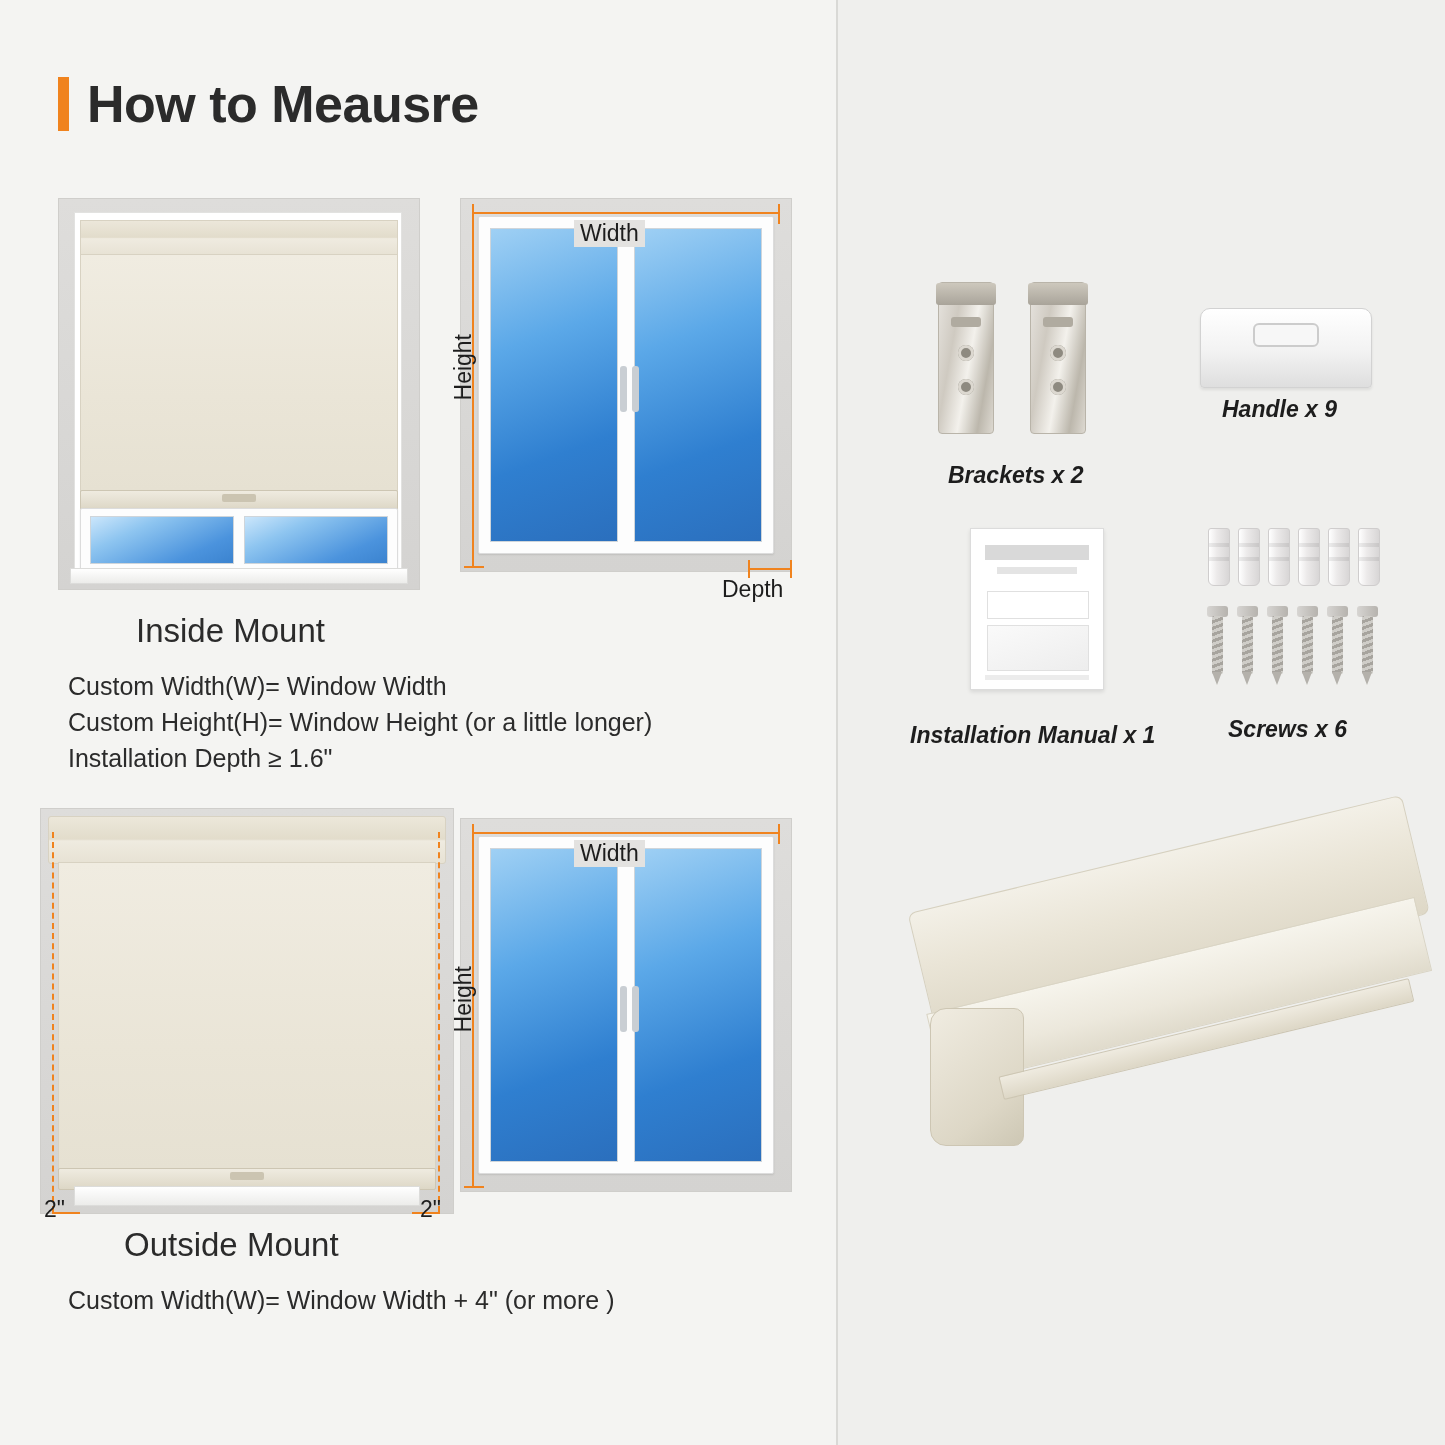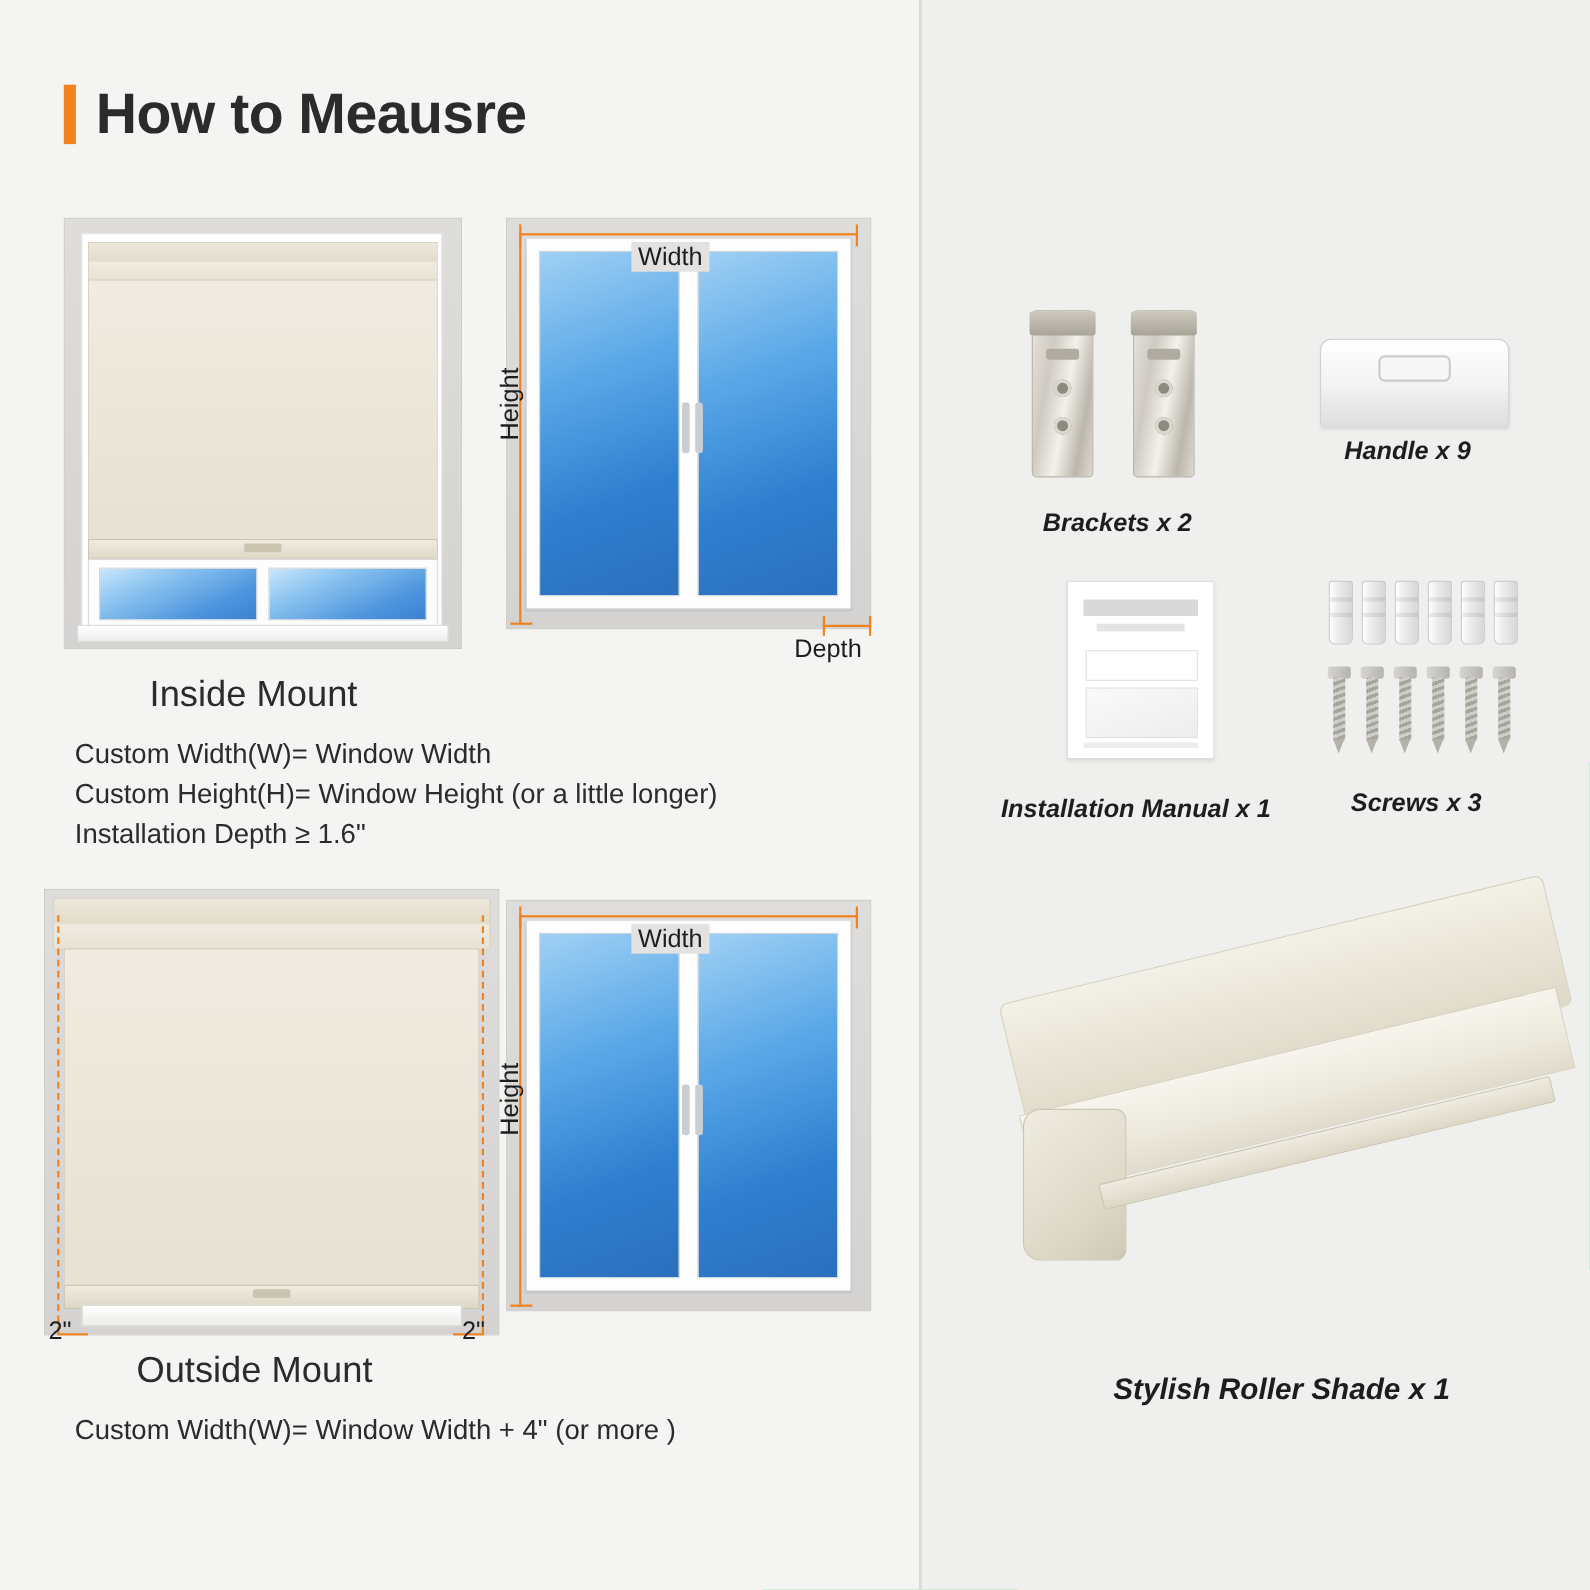--- a/index.html
+++ b/index.html
@@ -7,21 +7,21 @@
     padding: 0;
     background: #ffffff;
   }
   body {
     font-family: "Liberation Sans", sans-serif;
   }
   .page {
     position: relative;
     width: 1445px;
     height: 1445px;
-    background: #22c55e;
+    background: #ec4899;
     overflow: hidden;
   }
   
   .panel-left {
     position: absolute;
     left: 0; top: 0;
     width: 836px; height: 1445px;
     background: #f4f4f2;
   }
   .panel-right {
@@ -495,23 +495,22 @@
         <div class="head"></div>
         <div class="shaft"></div>
         <div class="tip"></div>
       </div>
     <div class="screw" style="left:156px; top:78px;">
         <div class="head"></div>
         <div class="shaft"></div>
         <div class="tip"></div>
       </div>
   </div>
-  <div class="pkg-label" style="left:1228px; top:716px;">Screws  x 3</div>
+  <div class="pkg-label" style="left:1228px; top:716px;">Screws  x 6</div>
 
   <div class="roller-photo" style="left:900px; top:862px; width:545px; height:370px;">
     <div class="roller-tube" style="left:36px; top:48px; width:506px; height:120px; transform: rotate(-13.5deg); transform-origin: left bottom;"></div>
     <div class="roller-fabric" style="left:44px; top:150px; width:500px; height:74px; transform: rotate(-13.5deg); transform-origin: left bottom;"></div>
     <div class="roller-endcap" style="left:30px; top:146px; width:92px; height:136px;"></div>
     <div class="rail" style="left:104px; top:214px; width:420px; height:22px; transform: rotate(-13.5deg); transform-origin: left bottom;"></div>
   </div>
-  <div class="pkg-label big" style="left:1012px; top:1248px;">Stylish Roller Shade x 1</div>
 
 </div>
 
 </body></html>

